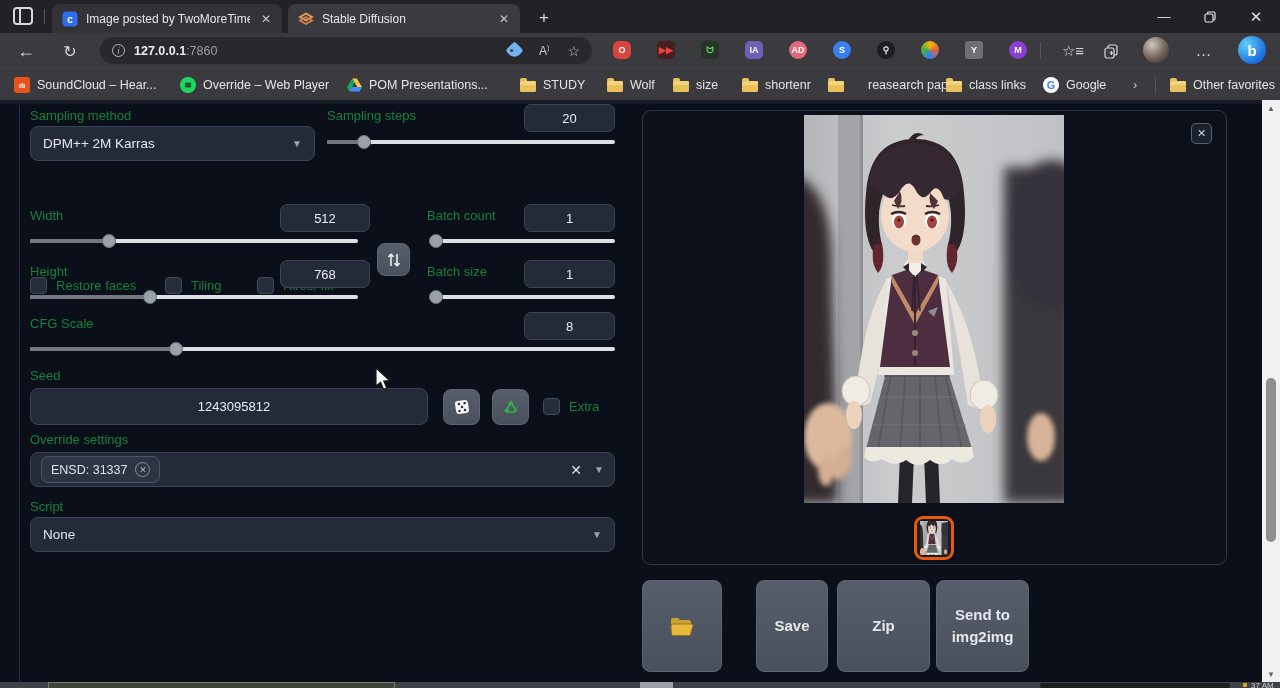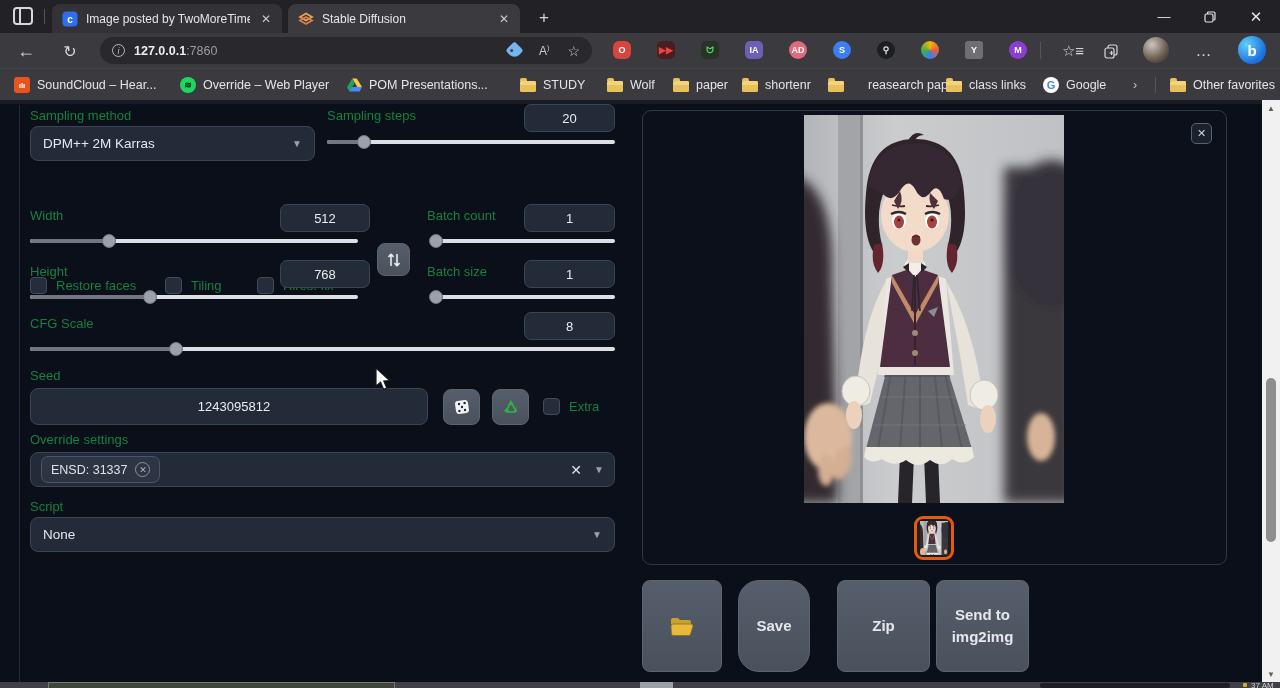--- a/index.html
+++ b/index.html
@@ -200,21 +200,21 @@
     <div class="abs bm" style="left:520px;">
       <span class="folder16"></span>
       <span>STUDY</span>
     </div>
     <div class="abs bm" style="left:607px;">
       <span class="folder16"></span>
       <span>Wolf</span>
     </div>
     <div class="abs bm" style="left:673px;">
       <span class="folder16"></span>
-      <span>paper</span>
+      <span>size</span>
     </div>
     <div class="abs bm" style="left:742px;">
       <span class="folder16"></span>
       <span>shortenr</span>
     </div>
     <div class="abs bm" style="left:828px;gap:24px;">
       <span class="folder16"></span>
       <span>reasearch paper</span>
     </div>
     <div class="abs bm" style="left:946px;">
@@ -480,21 +480,21 @@
           </svg>
       </div>
     </div>
 
     <div class="abs graybtn gbtn" style="left:642px;width:80px;">
       <svg width="24" height="19" viewBox="0 0 24 19">
         <path d="M1 3 a2 2 0 0 1 2-2 h5 l2 2 h9 a2 2 0 0 1 2 2 v2 H1 Z" fill="#caa12d"></path>
         <path d="M3 7 h18 a2 2 0 0 1 2 2 l-2.5 8 a2 2 0 0 1-2 1.5 H3.5 a2 2 0 0 1-2-1.5 L1 9 a2 2 0 0 1 2-2 Z" fill="#e9b93b" stroke="#8a6d1d" stroke-width="0.8"></path>
       </svg>
     </div>
-    <div class="abs graybtn gbtn" style="left:738px;width:72px;border-radius:21px;">
+    <div class="abs graybtn gbtn" style="left:756px;width:72px;">
       <span>Save</span>
     </div>
     <div class="abs graybtn gbtn" style="left:837px;width:93px;">
       <span>Zip</span>
     </div>
     <div class="abs graybtn gbtn" style="left:936px;width:93px;">
       <span>Send to img2img</span>
     </div>
 
     <div class="abs" id="vscroll">

